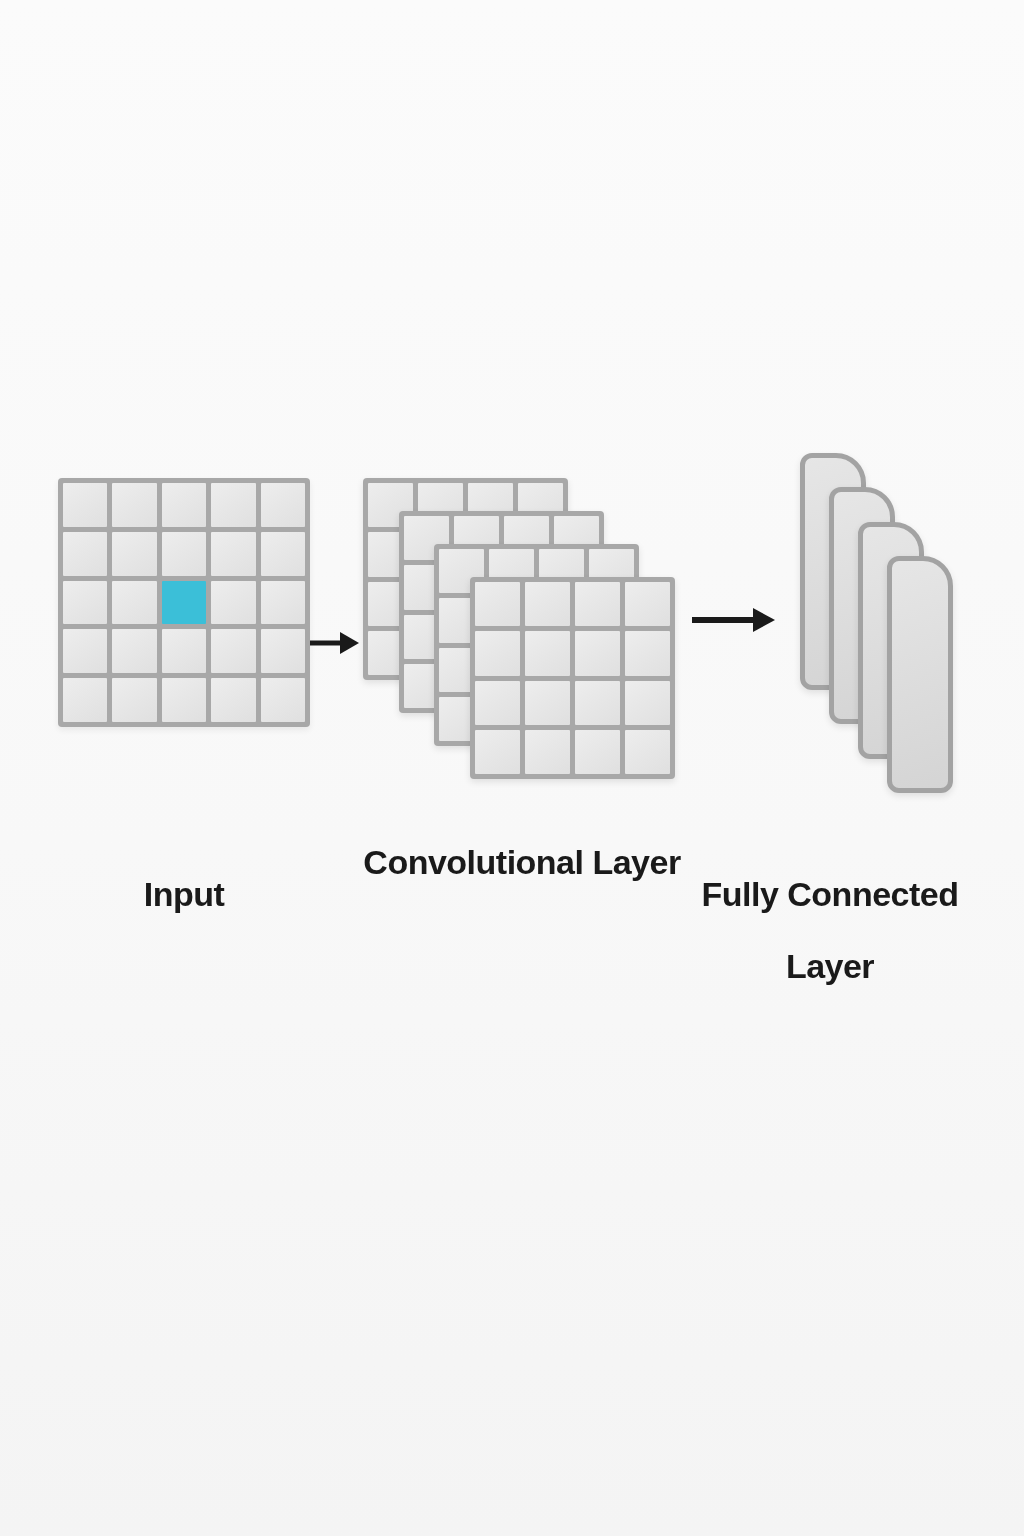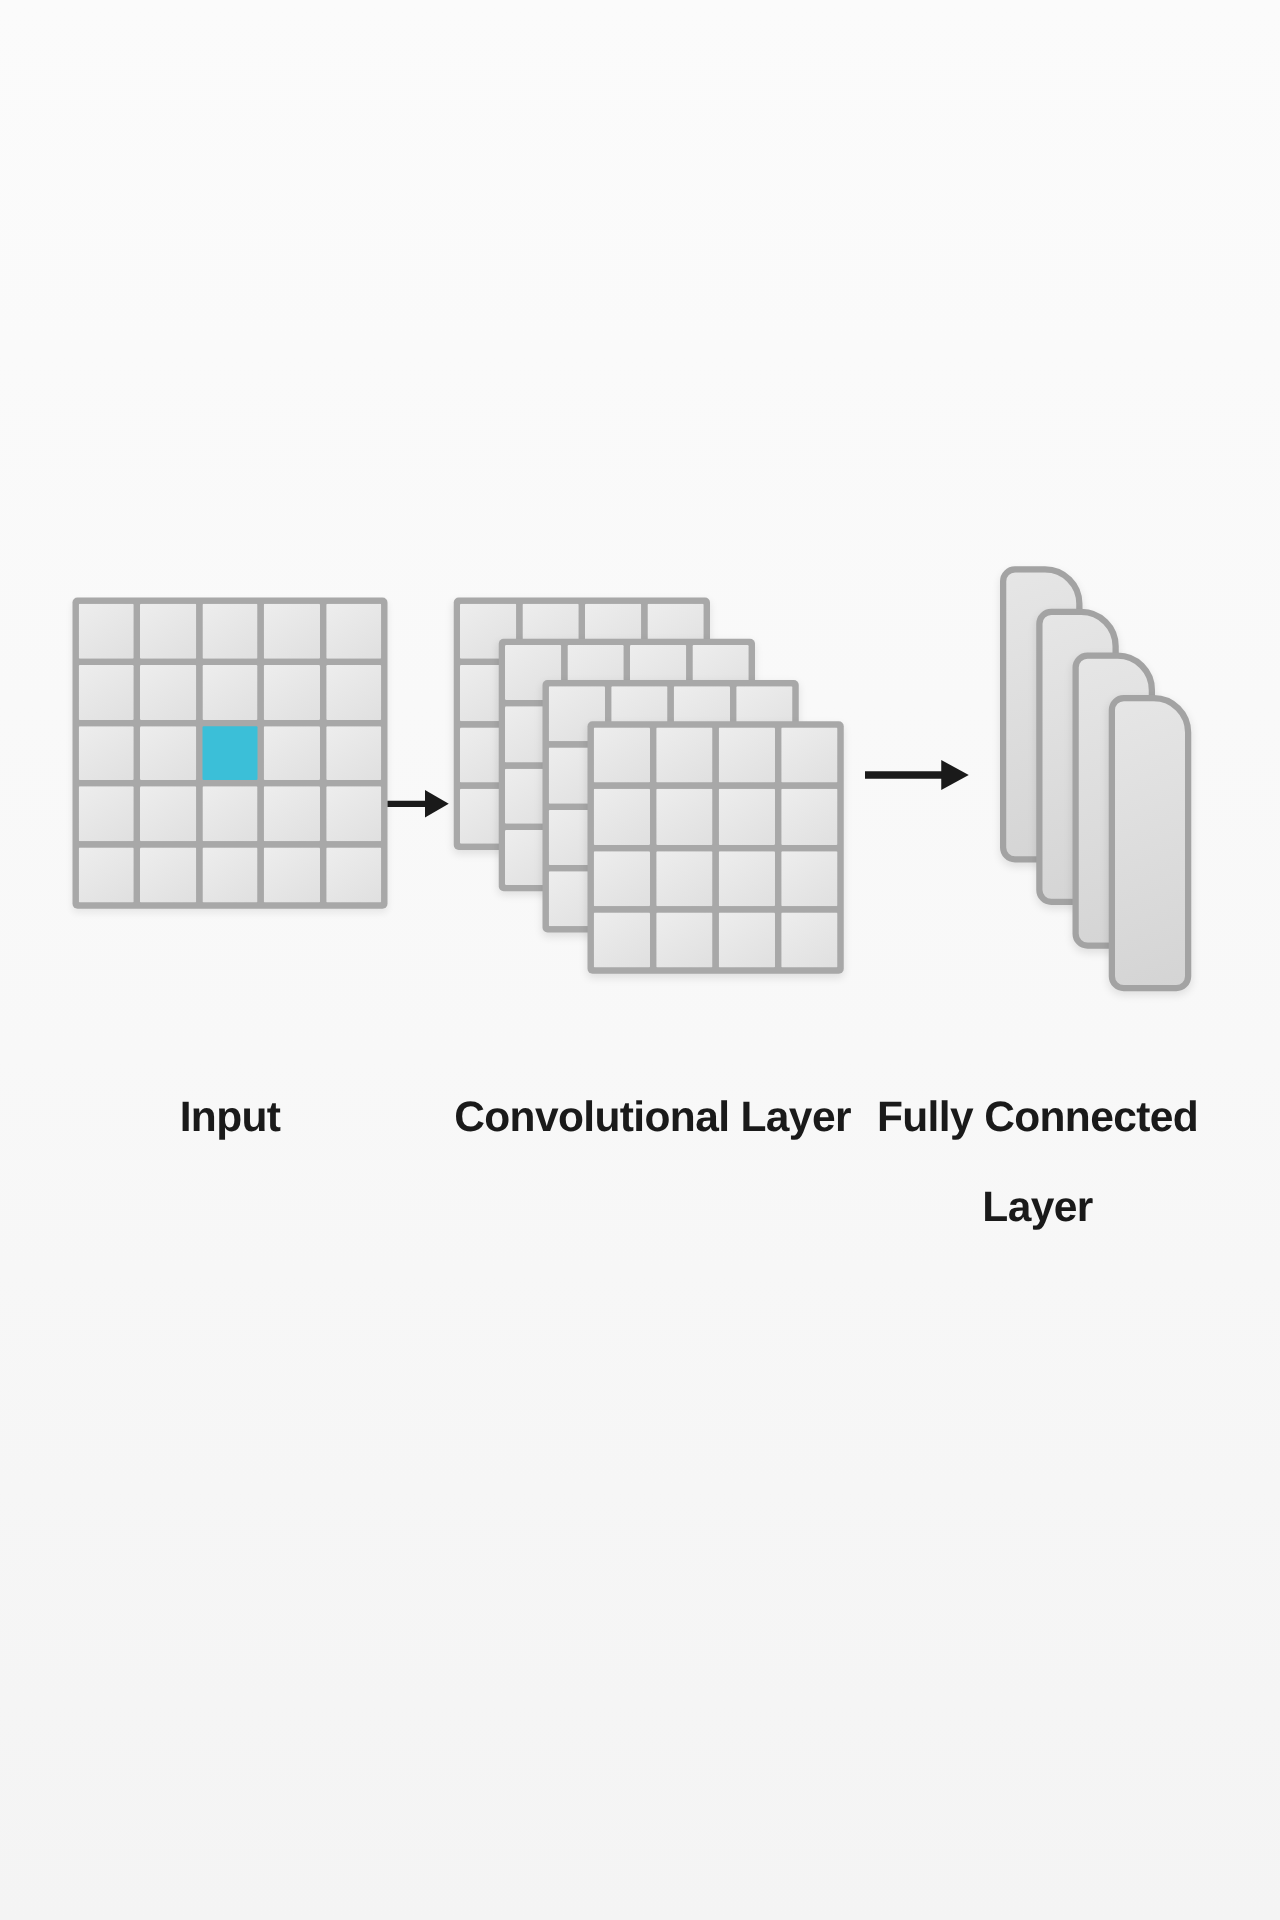--- a/index.html
+++ b/index.html
@@ -85,21 +85,21 @@
   .stage-label {
     position: absolute;
     font-weight: 700;
     font-size: 34px;
     line-height: 72px;
     letter-spacing: -0.5px;
     color: var(--label-text);
     text-align: center;
   }
   #label-input { left: 58px;  top: 858px; width: 252px; }
-  #label-conv  { left: 337px; top: 858px; width: 370px; }
+  #label-conv  { left: 337px; top: 826px; width: 370px; }
   #label-fc    { left: 675px; top: 858px; width: 310px; }
 </style>
 </head>
 <body>
 
 <div id="canvas">
 
   <div id="input-grid" style="grid-template-columns: repeat(5, 1fr);">
       <div class="grid-cell"></div>
       <div class="grid-cell"></div>

